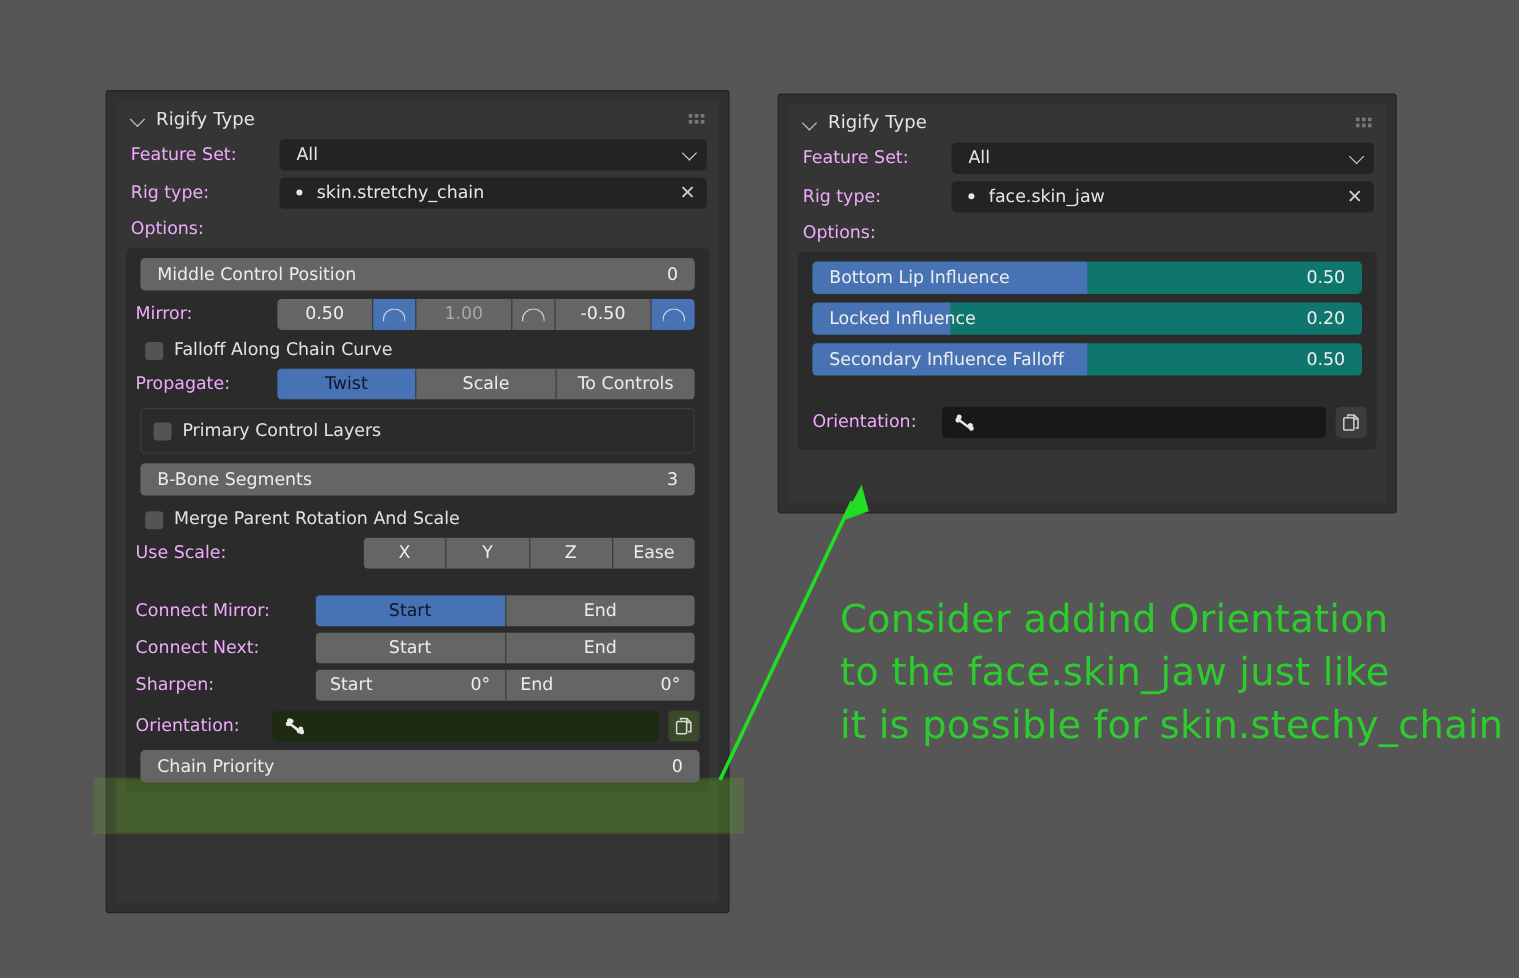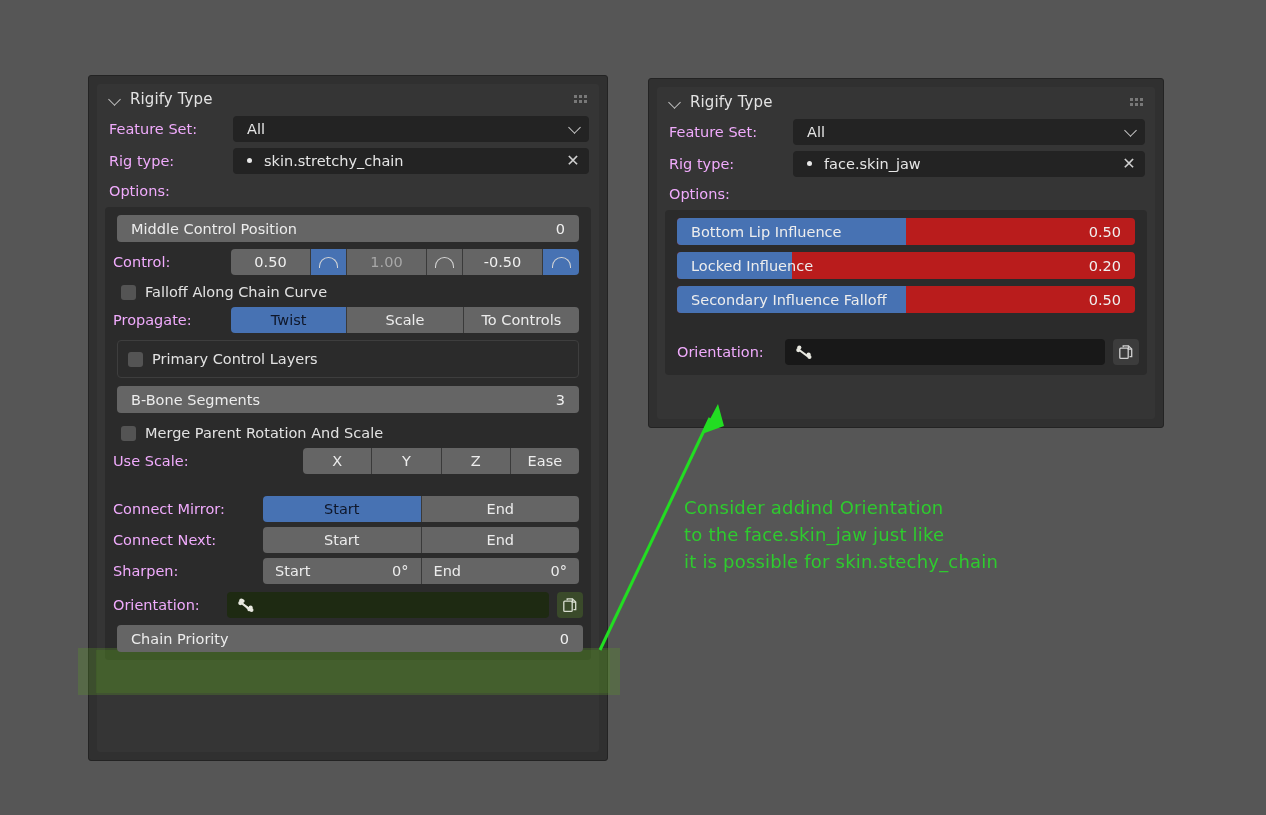--- a/index.html
+++ b/index.html
@@ -147,21 +147,21 @@
     padding: 0 14px;
     color: #ececec;
     font-size: 14.5px;
     box-sizing: border-box;
   }
   .propbar .val { color:#f0f0f0; }
 
   
   .slider {
     height: 27px;
-    background: #b91c1c;
+    background: #0f766e;
     border-radius: 4px;
     position: relative;
     overflow: hidden;
     display: flex;
     align-items: center;
     box-sizing: border-box;
   }
   .slider .fill {
     position: absolute;
     left: 0; top: 0; bottom: 0;
@@ -272,24 +272,24 @@
     position: absolute;
     left: 96px; top: 650px;
     width: 514px; height: 43px;
     background: rgba(80,140,30,0.22);
     pointer-events: none;
   }
 
   
   #annotation-text {
     position: absolute;
-    left: 684px; top: 494px;
+    left: 700px; top: 494px;
     color: #2ecb2e;
-    font-size: 18px;
-    line-height: 27px;
+    font-size: 32px;
+    line-height: 44px;
     white-space: pre;
     letter-spacing: 0.2px;
   }
   #annotation-arrow {
     position: absolute;
     left: 580px; top: 390px;
     width: 160px; height: 280px;
     pointer-events: none;
   }
 </style>
@@ -334,21 +334,21 @@
     </div>
 
     <div class="optbox" style="margin:0 8px;">
 
       <div class="propbar" style="margin:2px 4px 6px 4px;text-align:center;">
         <span>Middle Control Position</span>
         <span class="val">0</span>
       </div>
 
       <div class="row" style="margin:0 0 2px 0;height:28px;">
-        <span class="row-label" style="width:118px;">Control:</span>
+        <span class="row-label" style="width:118px;">Mirror:</span>
         <div class="numgrp" style="flex:1;margin-right:4px;">
           <div class="num" style="flex:1.45">0.50</div>
           <div class="curve on">
               <span class="arc"></span>
             </div>
           <div class="num dim" style="flex:1.45">1.00</div>
           <div class="curve">
               <span class="arc"></span>
             </div>
           <div class="num" style="flex:1.45">-0.50</div>

